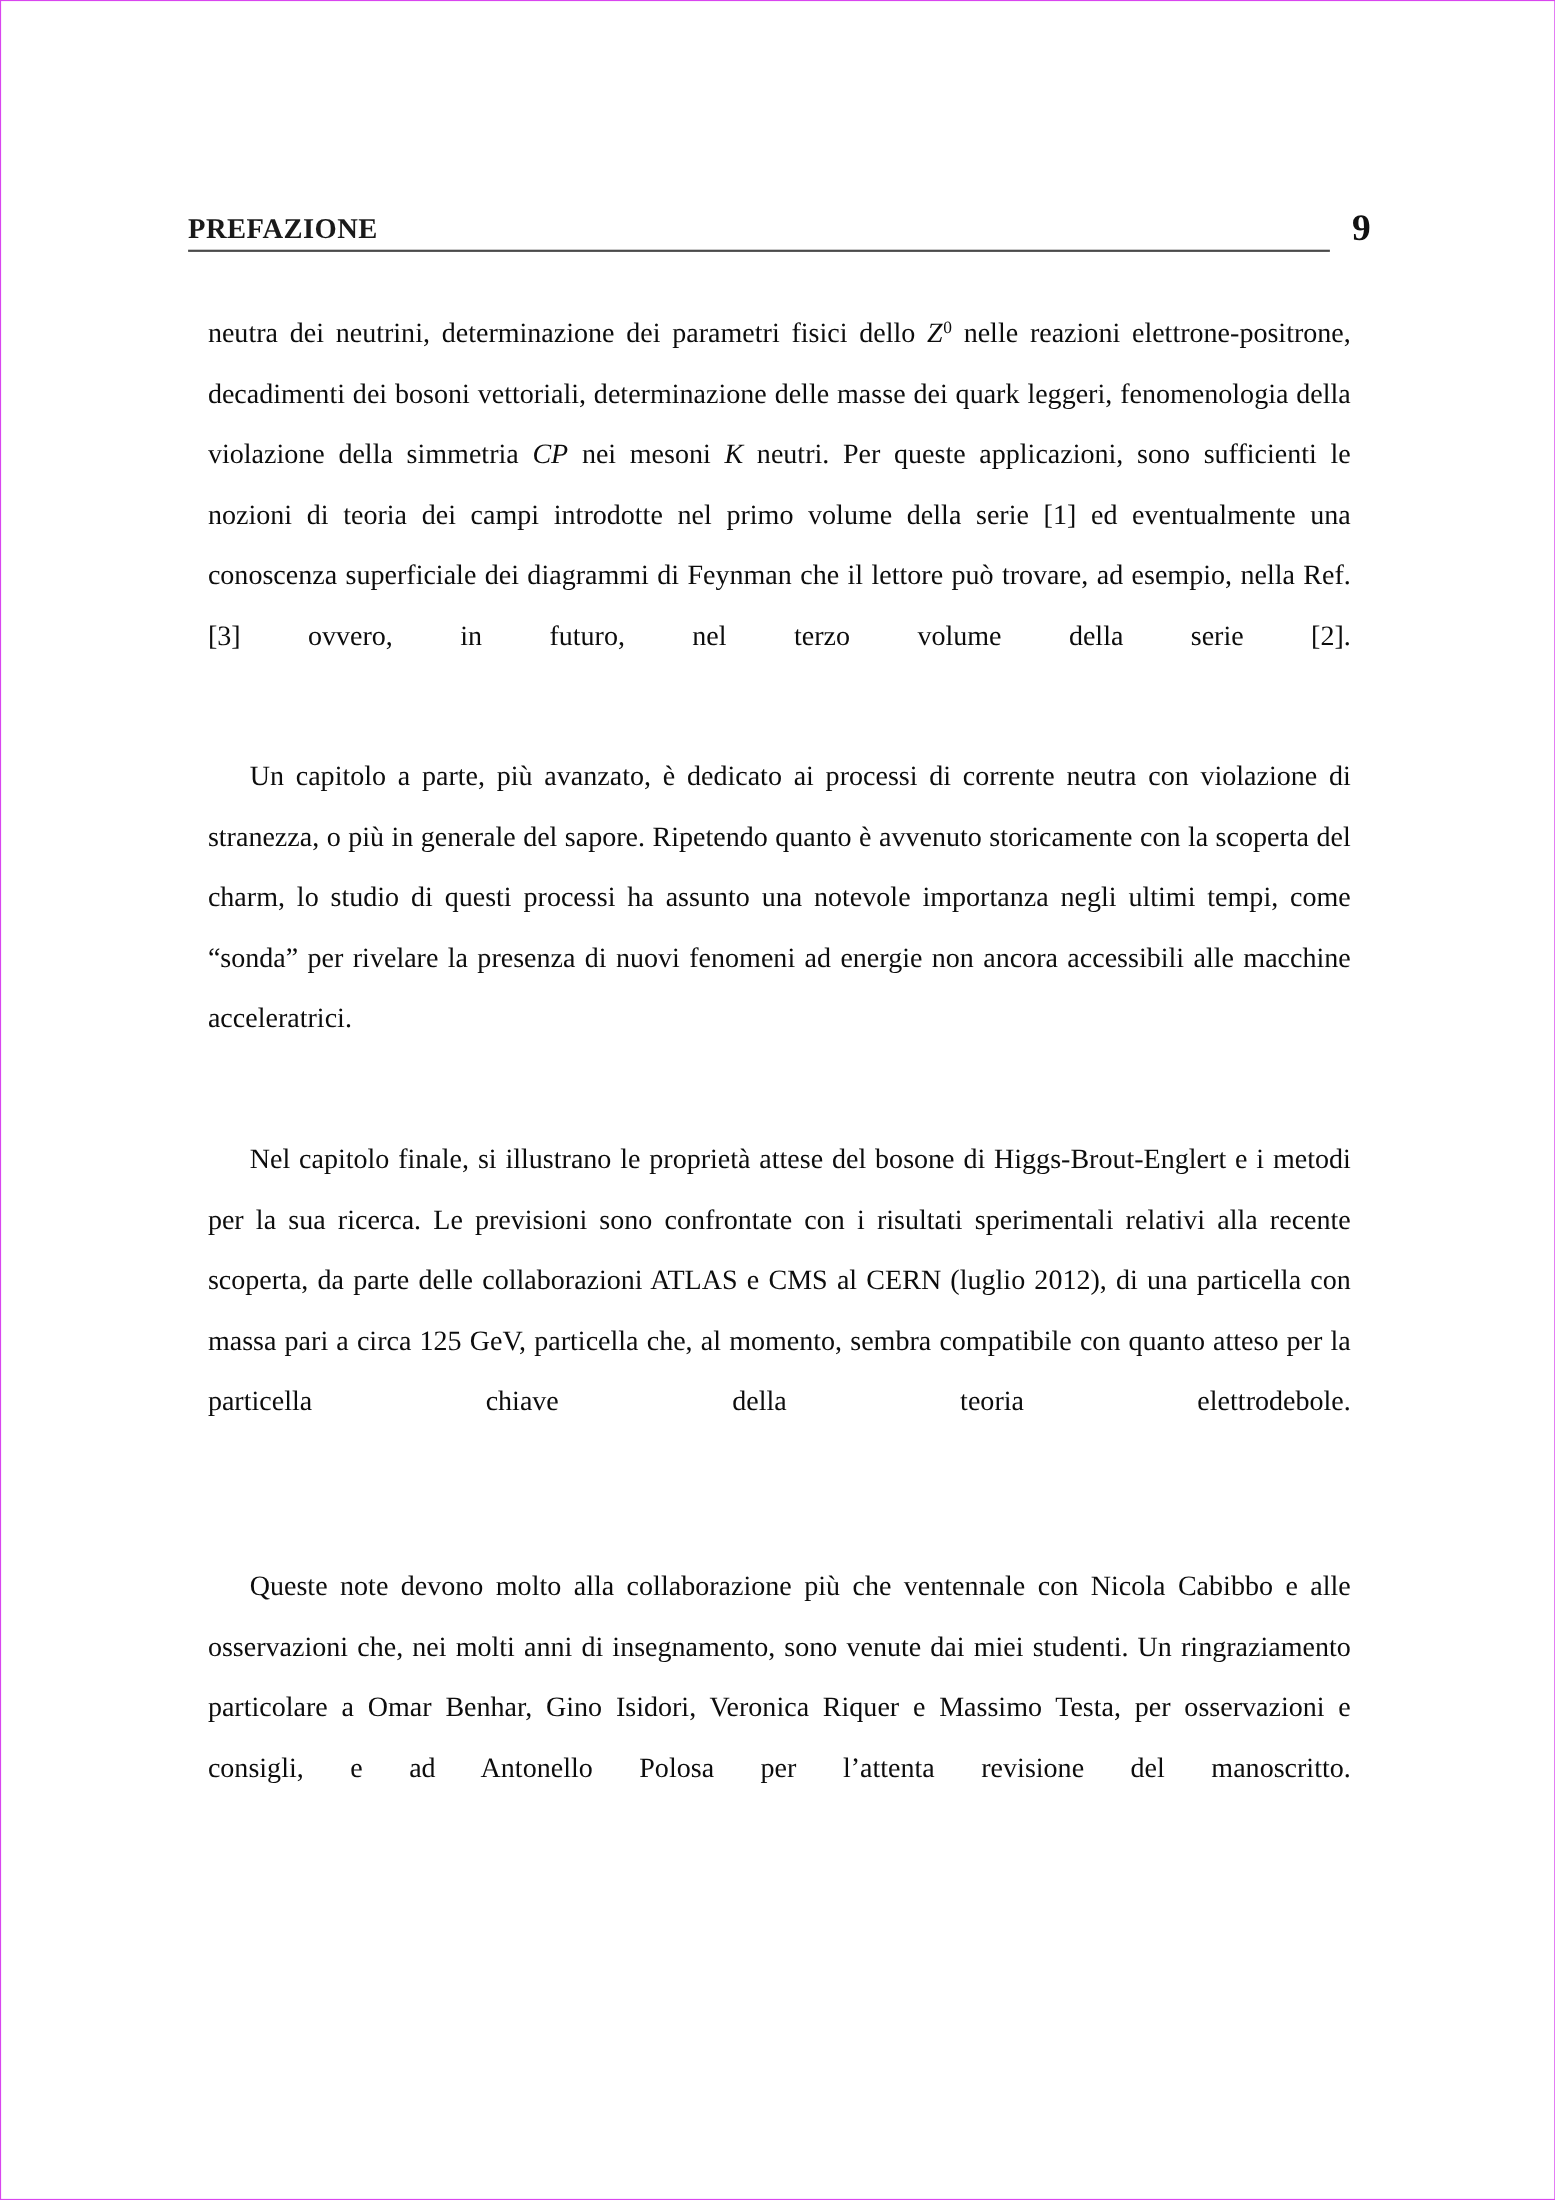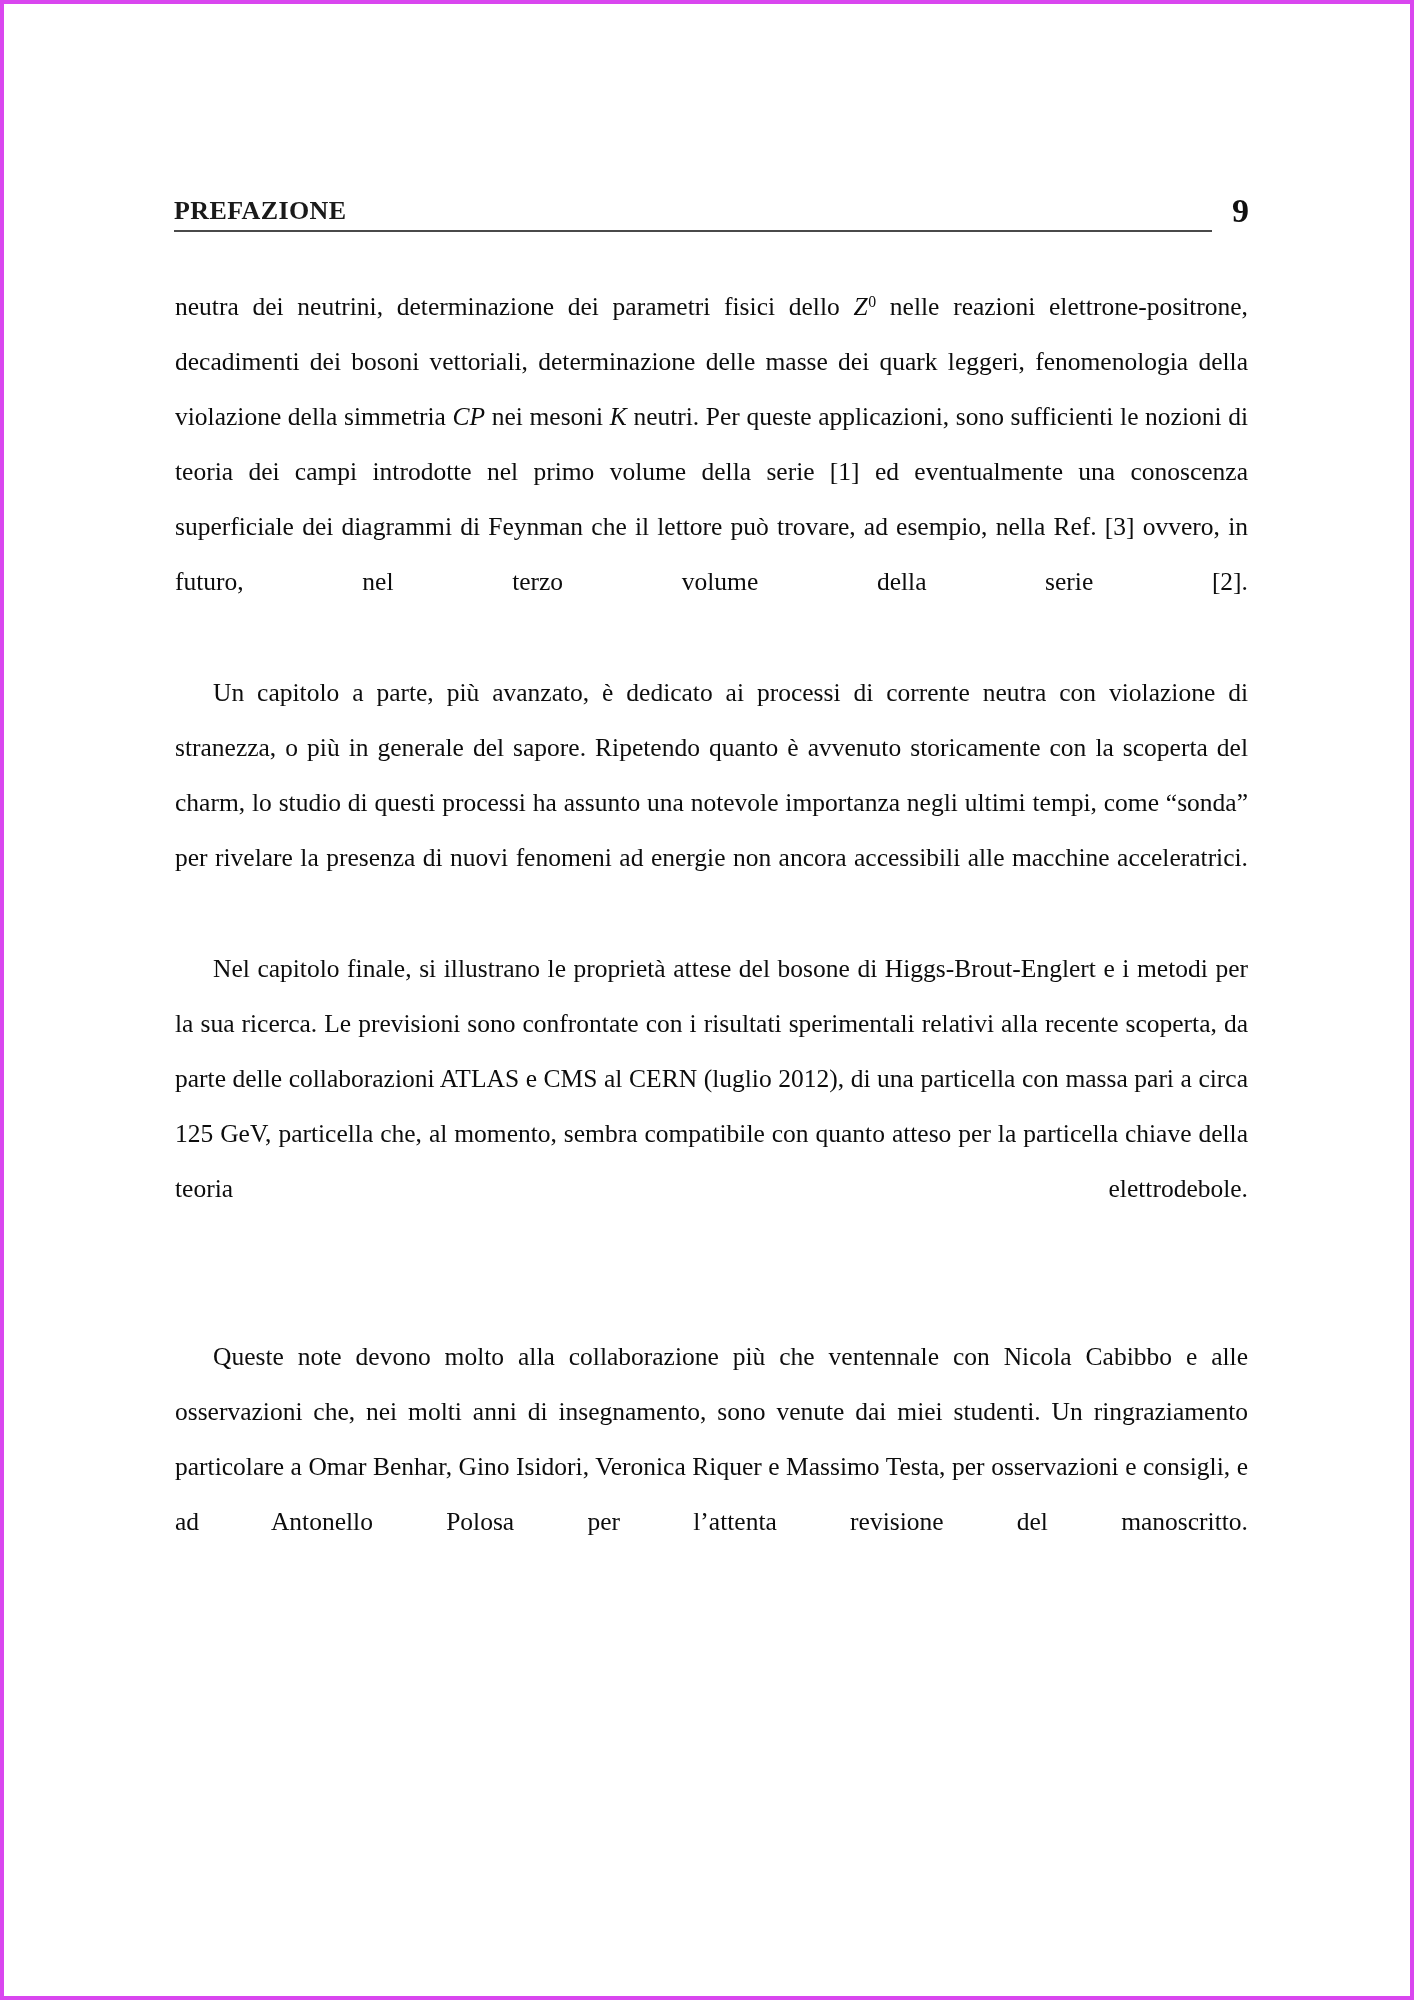--- a/index.html
+++ b/index.html
@@ -6,21 +6,21 @@
     margin: 0;
     padding: 0;
     background: #ffffff;
   }
   .page {
     position: relative;
     width: 1414px;
     height: 2000px;
     background: #ffffff;
     box-sizing: border-box;
-    border: 4px solid #d946ef;
+    border: 1px solid #d946ef;
     overflow: hidden;
     font-family: "Liberation Serif", "DejaVu Serif", serif;
   }
   .content {
     position: absolute;
     left: 170px;
     top: 0;
     width: 1075px;
   }
 
@@ -62,21 +62,21 @@
     margin-top: 42px;
     font-size: 25.5px;
     line-height: 55px;
     color: #0d0d0d;
     text-align: justify;
     text-justify: inter-word;
     -webkit-hyphens: none;
     hyphens: none;
   }
   .body p {
-    margin: 1px;
+    margin: 18px;
     text-indent: 0;
   }
   .body p.indent {
     text-indent: 38px;
   }
   .body p.gap {
     margin-top: 58px;
   }
   
   .body p:after {

